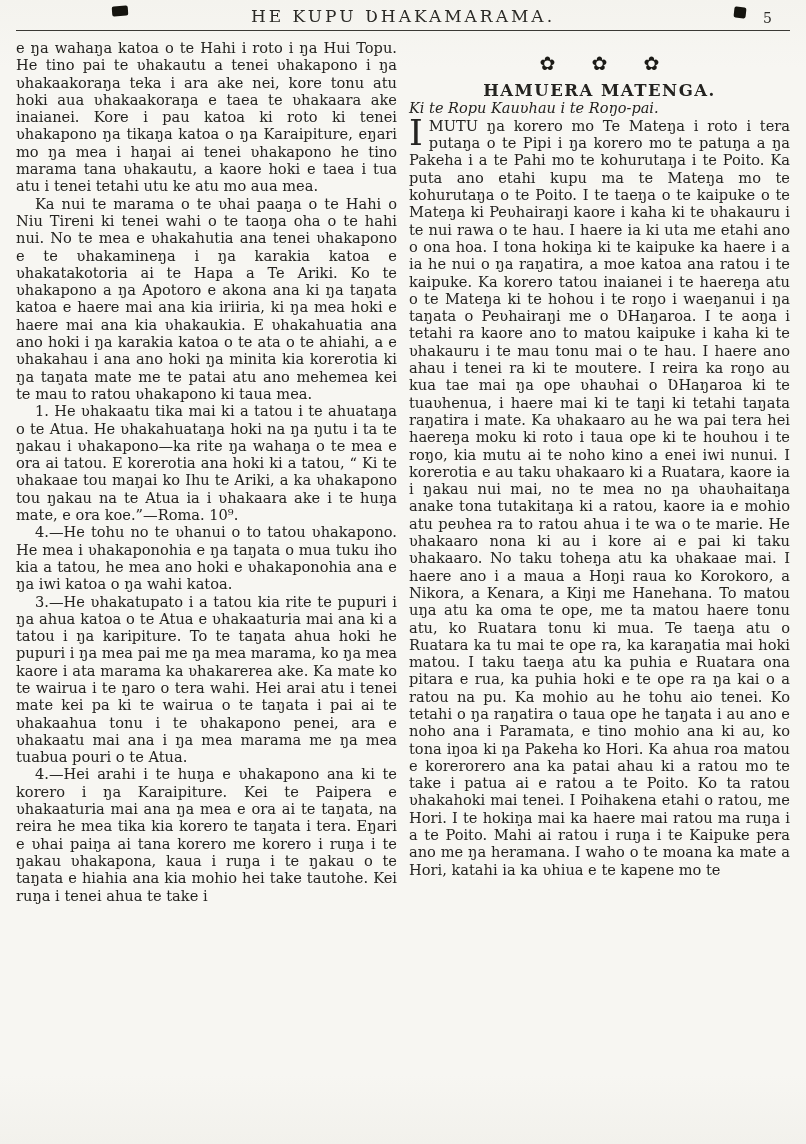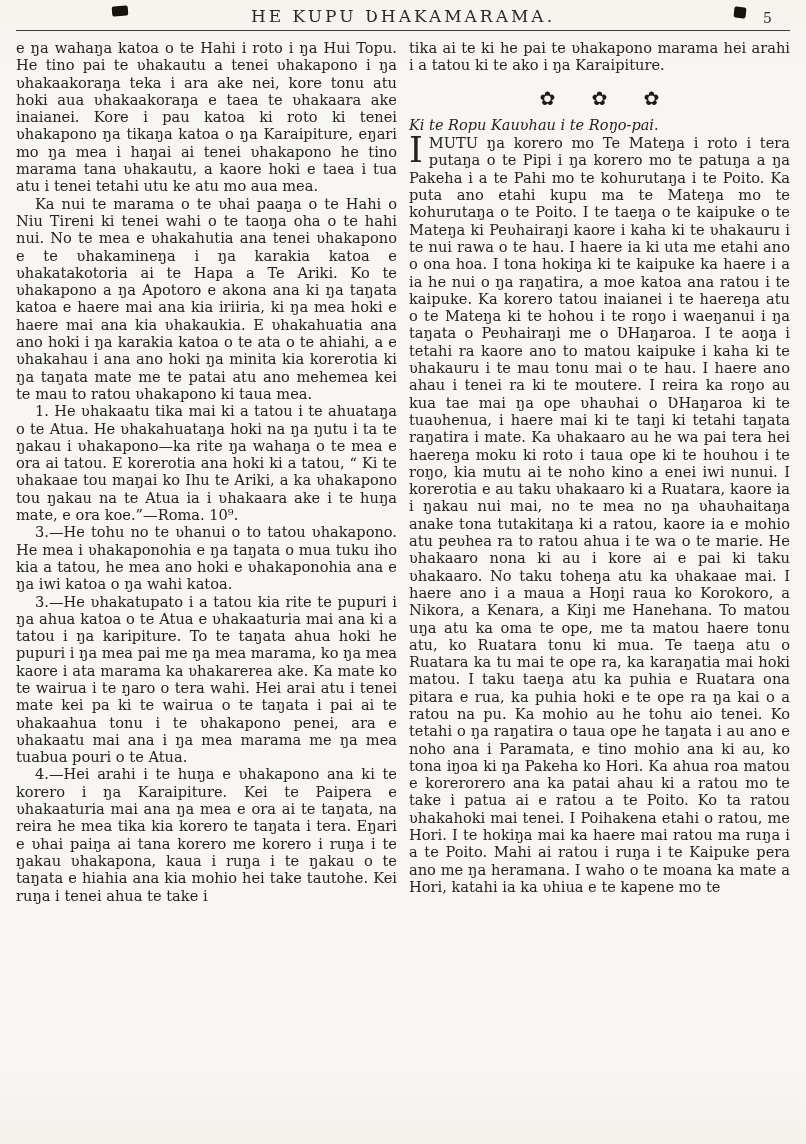--- a/index.html
+++ b/index.html
@@ -100,34 +100,34 @@
     <div class="title">HE KUPU ƲHAKAMARAMA.</div>
     <div class="pageno">5</div>
   </div>
 
   <div class="columns">
 
     <div class="col">
       <p class="noindent">e ŋa wahaŋa katoa o te Hahi i roto i ŋa Hui Topu.  He tino pai te ʋhakautu a tenei ʋhakapono i ŋa ʋhakaakoraŋa teka i ara ake nei, kore tonu atu hoki aua ʋhakaakoraŋa e taea te ʋhakaara ake inaianei.  Kore i pau katoa ki roto ki tenei ʋhakapono ŋa tikaŋa katoa o ŋa Karaipiture, eŋari mo ŋa mea i haŋai ai tenei ʋhakapono he tino marama tana ʋhakautu, a kaore hoki e taea i tua atu i tenei tetahi utu ke atu mo aua mea.</p>
       <p>Ka nui te marama o te ʋhai paaŋa o te Hahi o Niu Tireni ki tenei wahi o te taoŋa oha o te hahi nui.  No te mea e ʋhakahutia ana tenei ʋhakapono e te ʋhakamineŋa i ŋa karakia katoa e ʋhakatakotoria ai te Hapa a Te Ariki.  Ko te ʋhakapono a ŋa Apotoro e akona ana ki ŋa taŋata katoa e haere mai ana kia iriiria, ki ŋa mea hoki e haere mai ana kia ʋhakaukia.  E ʋhakahuatia ana ano hoki i ŋa karakia katoa o te ata o te ahiahi, a e ʋhakahau i ana ano hoki ŋa minita kia korerotia ki ŋa taŋata mate me te patai atu ano mehemea kei te mau to ratou ʋhakapono ki taua mea.</p>
       <p>1.  He ʋhakaatu tika mai ki a tatou i te ahuataŋa o te Atua.  He ʋhakahuataŋa hoki na ŋa ŋutu i ta te ŋakau i ʋhakapono—ka rite ŋa wahaŋa o te mea e ora ai tatou.  E korerotia ana hoki ki a tatou, “ Ki te ʋhakaae tou maŋai ko Ihu te Ariki, a ka ʋhakapono tou ŋakau na te Atua ia i ʋhakaara ake i te huŋa mate, e ora koe.”—Roma. 10⁹.</p>
-      <p>3.—He tohu no te ʋhanui o to tatou ʋhakapono.  He mea i ʋhakaponohia e ŋa taŋata o mua tuku iho kia a tatou, he mea ano hoki e ʋhakaponohia ana e ŋa iwi katoa o ŋa wahi katoa.</p>
+      <p>4.—He tohu no te ʋhanui o to tatou ʋhakapono.  He mea i ʋhakaponohia e ŋa taŋata o mua tuku iho kia a tatou, he mea ano hoki e ʋhakaponohia ana e ŋa iwi katoa o ŋa wahi katoa.</p>
       <p>3.—He ʋhakatupato i a tatou kia rite te pupuri i ŋa ahua katoa o te Atua e ʋhakaaturia mai ana ki a tatou i ŋa karipiture.  To te taŋata ahua hoki he pupuri i ŋa mea pai me ŋa mea marama, ko ŋa mea kaore i ata marama ka ʋhakarerea ake.  Ka mate ko te wairua i te ŋaro o tera wahi.  Hei arai atu i tenei mate kei pa ki te wairua o te taŋata i pai ai te ʋhakaahua tonu i te ʋhakapono penei, ara e ʋhakaatu mai ana i ŋa mea marama me ŋa mea tuabua pouri o te Atua.</p>
       <p>4.—Hei arahi i te huŋa e ʋhakapono ana ki te korero i ŋa Karaipiture.  Kei te Paipera e ʋhakaaturia mai ana ŋa mea e ora ai te taŋata, na reira he mea tika kia korero te taŋata i tera.  Eŋari e ʋhai paiŋa ai tana korero me korero i ruŋa i te ŋakau ʋhakapona, kaua i ruŋa i te ŋakau o te taŋata e hiahia ana kia mohio hei take tautohe.  Kei ruŋa i tenei ahua te take i</p>
     </div>
 
     <div class="col">
-      <p class="noindent">tika ai te ki he pai te ʋhakapono marama hei arahi i a tatou ki te ako i ŋa Karaipiture.</p>
 
       <div class="ornament-row">
         <span>✿</span>
         <span>✿</span>
         <span>✿</span>
       </div>
 
+      <p class="article-heading noindent">HAMUERA MATENGA.</p>
       <p class="article-subtitle noindent">Ki te Ropu Kauʋhau i te Roŋo-pai.</p>
 
       <p class="noindent">
         <span class="dropcap">I</span><span>MUTU ŋa korero mo Te Mateŋa i roto i tera putaŋa o te Pipi i ŋa korero mo te patuŋa a ŋa Pakeha i a te Pahi mo te kohurutaŋa i te Poito.  Ka puta ano etahi kupu ma te Mateŋa mo te kohurutaŋa o te Poito.  I te taeŋa o te kaipuke o te Mateŋa ki Peʋhairaŋi kaore i kaha ki te ʋhakauru i te nui rawa o te hau.  I haere ia ki uta me etahi ano o ona hoa.  I tona hokiŋa ki te kaipuke ka haere i a ia he nui o ŋa raŋatira, a moe katoa ana ratou i te kaipuke.  Ka korero tatou inaianei i te haereŋa atu o te Mateŋa ki te hohou i te roŋo i waeŋanui i ŋa taŋata o Peʋhairaŋi me o ƲHaŋaroa.  I te aoŋa i tetahi ra kaore ano to matou kaipuke i kaha ki te ʋhakauru i te mau tonu mai o te hau.  I haere ano ahau i tenei ra ki te moutere.  I reira ka roŋo au kua tae mai ŋa ope ʋhaʋhai o ƲHaŋaroa ki te tuaʋhenua, i haere mai ki te taŋi ki tetahi taŋata raŋatira i mate.  Ka ʋhakaaro au he wa pai tera hei haereŋa moku ki roto i taua ope ki te houhou i te roŋo, kia mutu ai te noho kino a enei iwi nunui.  I korerotia e au taku ʋhakaaro ki a Ruatara, kaore ia i ŋakau nui mai, no te mea no ŋa ʋhaʋhaitaŋa anake tona tutakitaŋa ki a ratou, kaore ia e mohio atu peʋhea ra to ratou ahua i te wa o te marie.  He ʋhakaaro nona ki au i kore ai e pai ki taku ʋhakaaro.  No taku toheŋa atu ka ʋhakaae mai.  I haere ano i a maua a Hoŋi raua ko Korokoro, a Nikora, a Kenara, a Kiŋi me Hanehana.  To matou uŋa atu ka oma te ope, me ta matou haere tonu atu, ko Ruatara tonu ki mua.  Te taeŋa atu o Ruatara ka tu mai te ope ra, ka karaŋatia mai hoki matou.  I taku taeŋa atu ka puhia e Ruatara ona pitara e rua, ka puhia hoki e te ope ra ŋa kai o a ratou na pu.  Ka mohio au he tohu aio tenei.  Ko tetahi o ŋa raŋatira o taua ope he taŋata i au ano e noho ana i Paramata, e tino mohio ana ki au, ko tona iŋoa ki ŋa Pakeha ko Hori.  Ka ahua roa matou e korerorero ana ka patai ahau ki a ratou mo te take i patua ai e ratou a te Poito.  Ko ta ratou ʋhakahoki mai tenei.  I Poihakena etahi o ratou, me Hori.  I te hokiŋa mai ka haere mai ratou ma ruŋa i a te Poito.  Mahi ai ratou i ruŋa i te Kaipuke pera ano me ŋa heramana.  I waho o te moana ka mate a Hori, katahi ia ka ʋhiua e te kapene mo te</span>
       </p>
     </div>
 
   </div>
 </div>
 

